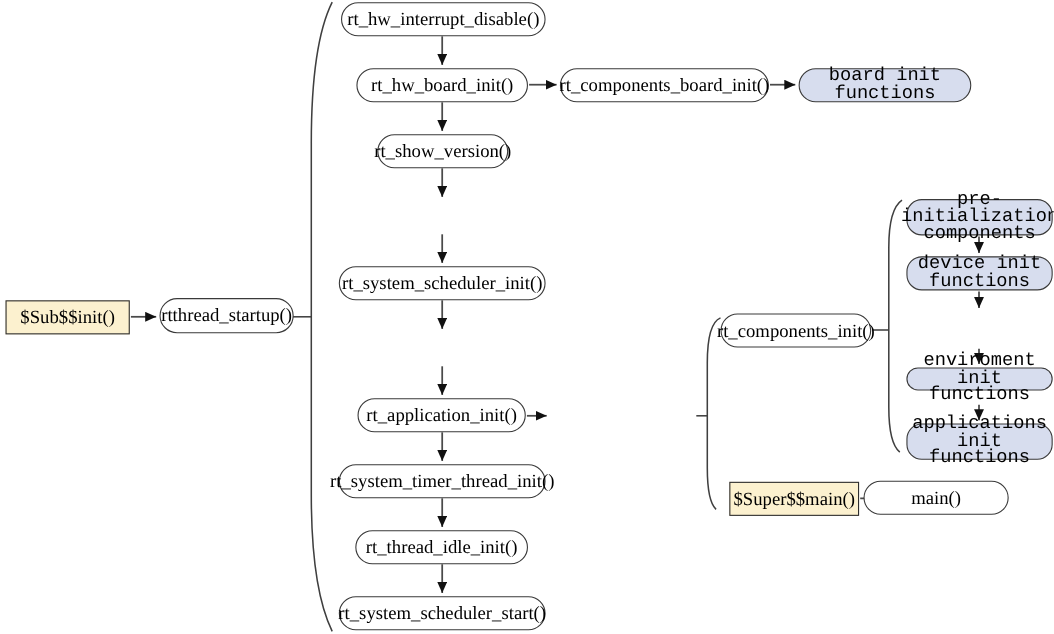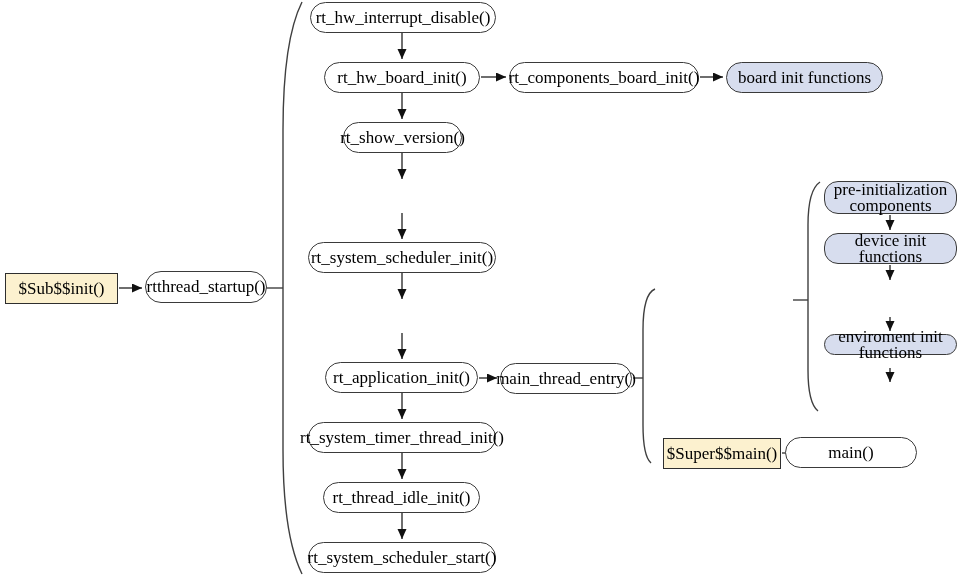--- a/index.html
+++ b/index.html
@@ -19,21 +19,21 @@
   }
   #wires{position:absolute;left:0;top:0;width:958px;height:576px;}
   .node{
     position:absolute;display:flex;align-items:center;justify-content:center;
     text-align:center;box-sizing:border-box;border:1.5px solid var(--border);
     background:var(--node-fill-plain);color:var(--text);font-size:17px;
     line-height:15.5px;padding:1px 4px;
   }
   .stadium{border-radius:17px;}
   .soft{border-radius:14px;}
-  .blue{background:var(--node-fill-blue);}
+  .blue{background:var(--node-fill-blue);font-family:Liberation Mono, monospace;}
   .tan{background:var(--node-fill-tan);border-radius:0;border-color:#2e2e2e;}
   .wire{stroke:var(--arrow);stroke-width:1.6;fill:none;}
   .brace{stroke:#3f3f3f;stroke-width:1.4;fill:none;}
   .ah{fill:var(--arrowhead);}
 
   #n-sub-main{left:5px;top:273px;width:113px;height:31px}
   #n-rtthread-startup{left:145px;top:271px;width:122px;height:32px}
   #n-hw-int{left:310px;top:2px;width:186px;height:31px}
   #n-hw-board{left:324px;top:62px;width:156px;height:31px}
   #n-comp-board{left:509px;top:62px;width:190px;height:31px}
@@ -104,26 +104,27 @@
   <div class="node tan" id="n-sub-main">$Sub$$init()</div>
   <div class="node stadium" id="n-rtthread-startup">rtthread_startup()</div>
 
   <div class="node stadium" id="n-hw-int">rt_hw_interrupt_disable()</div>
   <div class="node stadium" id="n-hw-board">rt_hw_board_init()</div>
   <div class="node stadium" id="n-comp-board">rt_components_board_init()</div>
   <div class="node stadium blue" id="n-board-funcs">board init functions</div>
   <div class="node stadium" id="n-show-ver">rt_show_version()</div>
   <div class="node stadium" id="n-sys-sched">rt_system_scheduler_init()</div>
   <div class="node stadium" id="n-app-init">rt_application_init()</div>
-  <div class="node stadium" id="n-main-thread">main_thread_entry()</div>
   <div class="node stadium" id="n-timer-thread">rt_system_timer_thread_init()</div>
   <div class="node stadium" id="n-idle-init">rt_thread_idle_init()</div>
   <div class="node stadium" id="n-sched-start">rt_system_scheduler_start()</div>
 
+  <div class="node stadium" id="n-comp-init">rt_components_init()</div>
 
   <div class="node soft blue" id="n-pre-init">pre-initialization components</div>
   <div class="node soft blue" id="n-device-init">device init functions</div>
   <div class="node soft blue" id="n-env-funcs">enviroment init functions</div>
+  <div class="node soft blue" id="n-app-funcs">applications init functions</div>
 
   <div class="node tan" id="n-super-main">$Super$$main()</div>
   <div class="node stadium" id="n-main">main()</div>
 
 </div>
 
 </body></html>

